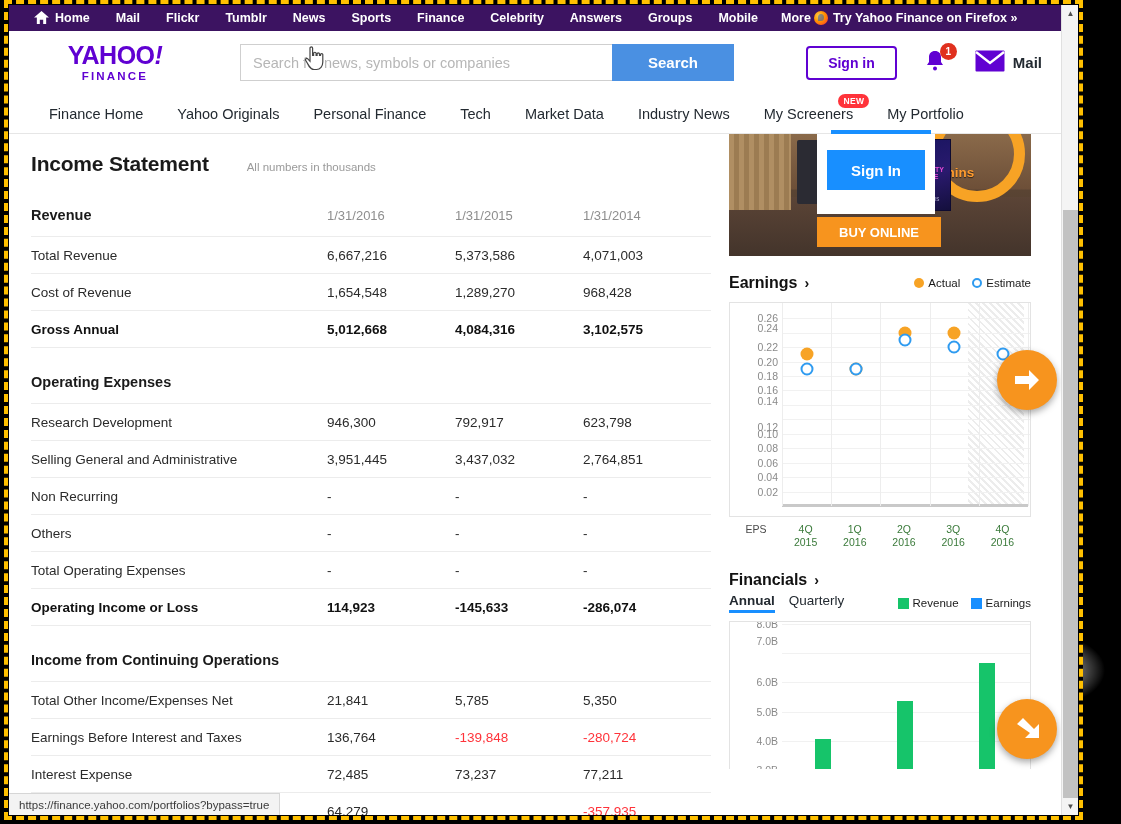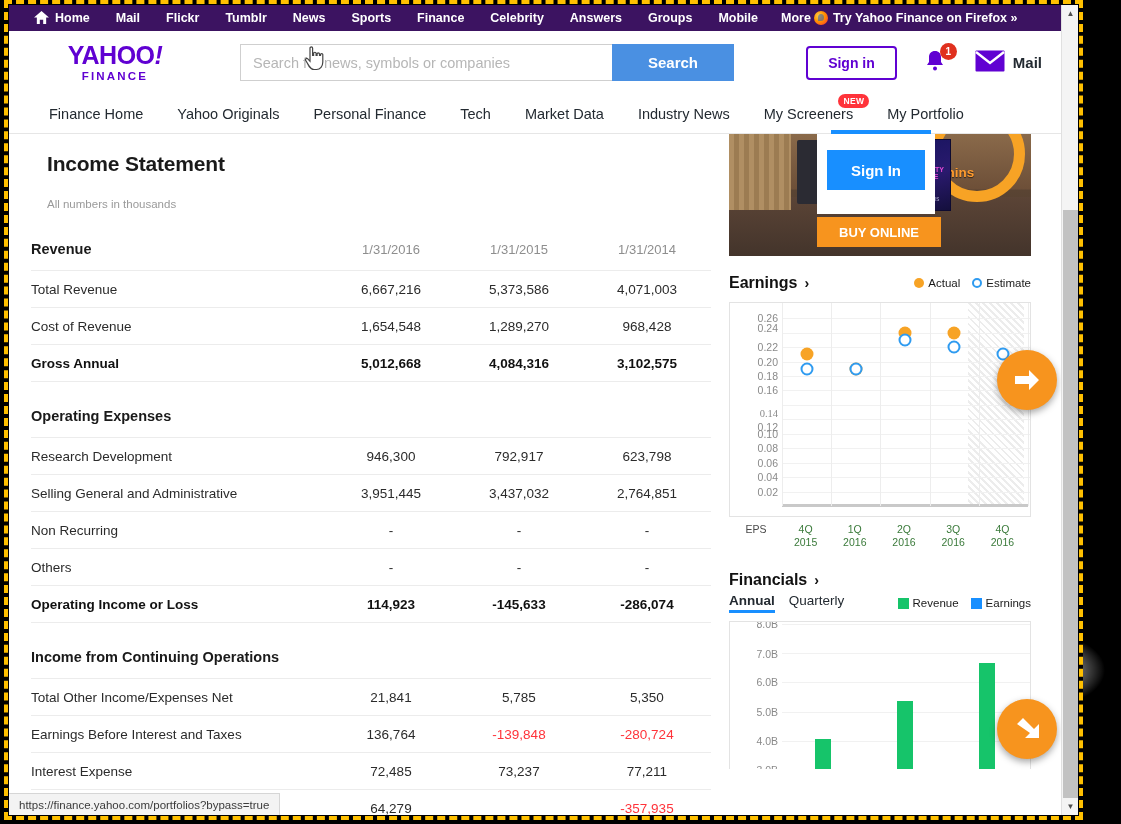--- a/index.html
+++ b/index.html
@@ -236,39 +236,38 @@
     padding-top: 0px;
     position: relative;
   }
 
   
   .is-head {
     display: flex;
     align-items: baseline;
     gap: 22px;
     margin-bottom: 20px;
-    flex-direction: column;
   }
   .is-title {
     font-size: 21px;
     font-weight: bold;
     color: #1a1a1a;
     letter-spacing: -0.2px;
   }
   .is-sub { font-size: 11.5px; color: #9a9a9a; margin-left: 16px; }
 
   table.fin {
     width: 680px;
     border-collapse: collapse;
     font-size: 13.5px;
     color: #2b2b2b;
   }
   table.fin td { padding: 11px 0 10px 0; }
   table.fin td.lbl { text-align: left; }
-  table.fin td.num { text-align: center; width: 128px; }
+  table.fin td.num { text-align: left; width: 128px; }
   tr.row { border-bottom: 1px solid #ececec; }
   tr.hdr td { color: #8e8e8e; font-size: 13px; padding-bottom: 13px; }
   tr.hdr td.lbl { color: #1a1a1a; font-weight: bold; font-size: 14.5px; }
   tr.bold td { font-weight: bold; color: #111; }
   tr.section td {
     font-weight: bold; font-size: 14.5px; color: #1a1a1a;
     padding-top: 26px; padding-bottom: 13px;
   }
   td.neg { color: #ff333a; }
   tr.sep { border-bottom: 1px solid #ececec; }
@@ -621,20 +620,26 @@
               <td class="num">-</td>
               <td class="num">-</td>
               <td class="num">-</td>
             </tr>
             <tr class="row">
               <td class="lbl">Others</td>
               <td class="num">-</td>
               <td class="num">-</td>
               <td class="num">-</td>
             </tr>
+            <tr class="row">
+              <td class="lbl">Total Operating Expenses</td>
+              <td class="num">-</td>
+              <td class="num">-</td>
+              <td class="num">-</td>
+            </tr>
             <tr class="row bold">
               <td class="lbl">Operating Income or Loss</td>
               <td class="num">114,923</td>
               <td class="num neg">-145,633</td>
               <td class="num neg">-286,074</td>
             </tr>
 
             <tr class="section sep">
               <td colspan="4">Income from Continuing Operations</td>
             </tr>
@@ -716,21 +721,21 @@
               <div class="ytick" style="top: 25px;">0.24</div>
               <div class="grid-h" style="top: 29.6667px;"></div>
               <div class="ytick" style="top: 44.1111px;">0.22</div>
               <div class="grid-h" style="top: 44.1111px;"></div>
               <div class="ytick" style="top: 58.5556px;">0.20</div>
               <div class="grid-h" style="top: 58.5556px;"></div>
               <div class="ytick" style="top: 73px;">0.18</div>
               <div class="grid-h" style="top: 73px;"></div>
               <div class="ytick" style="top: 87.4444px;">0.16</div>
               <div class="grid-h" style="top: 87.4444px;"></div>
-              <div class="ytick" style="top: 110px; font-family: Liberation Serif, serif;">0.14</div>
+              <div class="ytick" style="top: 98px;">0.14</div>
               <div class="grid-h" style="top: 101.889px;"></div>
               <div class="ytick" style="top: 116.333px; margin-top: 8px;">0.12</div>
               <div class="grid-h" style="top: 116.333px;"></div>
               <div class="ytick" style="top: 130.778px;">0.10</div>
               <div class="grid-h" style="top: 130.778px;"></div>
               <div class="ytick" style="top: 145.222px;">0.08</div>
               <div class="grid-h" style="top: 145.222px;"></div>
               <div class="ytick" style="top: 159.667px;">0.06</div>
               <div class="grid-h" style="top: 159.667px;"></div>
               <div class="ytick" style="top: 174.111px;">0.04</div>
@@ -802,21 +807,21 @@
               <div class="it">
                 <span class="sq" style="background:#188fff"></span>
                 <span>Earnings</span>
               </div>
             </div>
           </div>
 
           <div class="bar-box" id="fin-chart">
               <div class="bytick" style="top: 2px;">8.0B</div>
               <div class="grid-h" style="top: 2px;"></div>
-              <div class="bytick" style="top: 32px;">7.0B</div>
+              <div class="bytick" style="top: 19px;">7.0B</div>
               <div class="grid-h" style="top: 31.2px;"></div>
               <div class="bytick" style="top: 60.4px;">6.0B</div>
               <div class="grid-h" style="top: 60.4px;"></div>
               <div class="bytick" style="top: 89.6px;">5.0B</div>
               <div class="grid-h" style="top: 89.6px;"></div>
               <div class="bytick" style="top: 118.8px;">4.0B</div>
               <div class="grid-h" style="top: 118.8px;"></div>
               <div class="bytick" style="top: 148px;">3.0B</div>
               <div class="bar" style="left: 85px; top: 116.756px; height: 31.244px; background: rgb(22, 196, 106);"></div>
               <div class="bar" style="left: 167px; top: 78.796px; height: 69.204px; background: rgb(22, 196, 106);"></div>

